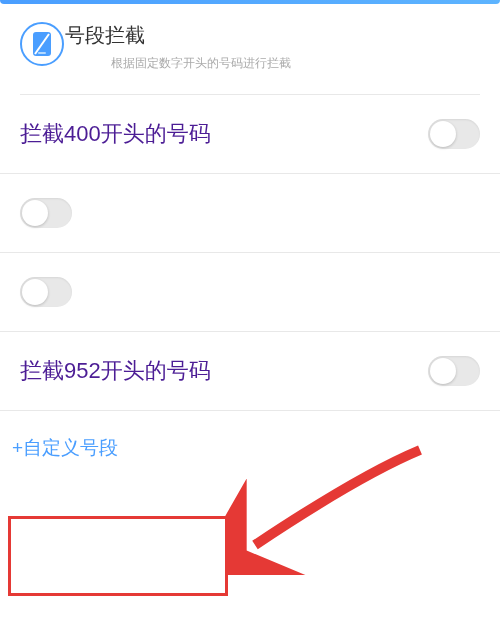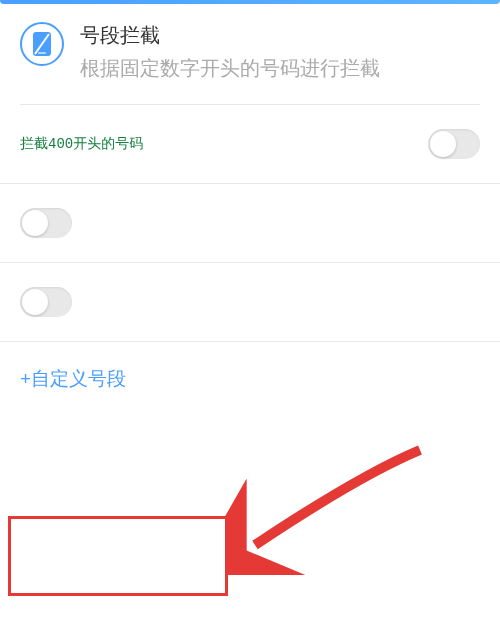--- a/index.html
+++ b/index.html
@@ -22,21 +22,21 @@
     }
     .top-bar {
       height: 4px;
       background: linear-gradient(90deg, #4a9eff 0%, #5db4ff 100%);
       border-radius: 0 0 8px 8px;
     }
     .header {
       display: flex;
       align-items: flex-start;
       padding: 18px 20px 22px 20px;
-      gap: 16px;
+      gap: 1px;
     }
     .icon-circle {
       width: 44px;
       height: 44px;
       border: 2px solid #4a9eff;
       border-radius: 50%;
       display: flex;
       align-items: center;
       justify-content: center;
       flex-shrink: 0;
@@ -45,42 +45,42 @@
       display: flex;
       flex-direction: column;
       gap: 6px;
     }
     .header-title {
       font-size: 20px;
       color: #333;
       font-weight: 500;
     }
     .header-subtitle {
-      font-size: 20px;
+      font-size: 12px;
       color: #aaa;
+      margin-left: 46px;
     }
     .divider {
       height: 1px;
       background: #e8e8e8;
       margin: 0 20px;
     }
     .list {
       padding: 0;
     }
     .list-item {
       display: flex;
       align-items: center;
       justify-content: space-between;
       padding: 24px 20px;
       border-bottom: 1px solid #e8e8e8;
     }
     .list-item-label {
-      font-size: 14px;
-      color: #15803d;
-      font-family: Liberation Mono, monospace;
+      font-size: 22px;
+      color: #4c1d95;
     }
     .toggle {
       width: 52px;
       height: 30px;
       background: #e8e8e8;
       border-radius: 15px;
       position: relative;
       cursor: pointer;
       flex-shrink: 0;
       box-shadow: inset 0 1px 2px rgba(0,0,0,0.08);
@@ -90,21 +90,21 @@
       width: 26px;
       height: 26px;
       background: #fff;
       border-radius: 50%;
       position: absolute;
       top: 2px;
       left: 2px;
       box-shadow: 0 1px 3px rgba(0,0,0,0.2);
     }
     .custom-row {
-      padding: 24px 20px;
+      padding: 24px 12px;
       color: #4a9eff;
       font-size: 19px;
       cursor: pointer;
     }
     .highlight-box {
       position: absolute;
       left: 8px;
       top: 516px;
       width: 220px;
       height: 80px;
@@ -144,20 +144,24 @@
     <div class="list-item">
       <span class="list-item-label">拦截400开头的号码</span>
       <div class="toggle"></div>
     </div>
     <div class="list-item">
       <div class="toggle"></div>
     </div>
     <div class="list-item">
       <div class="toggle"></div>
     </div>
+    <div class="list-item">
+      <span class="list-item-label">拦截952开头的号码</span>
+      <div class="toggle"></div>
+    </div>
   </div>
 
   <div class="custom-row">
     <span>+自定义号段</span>
   </div>
 
   <div class="highlight-box"></div>
 
   <svg class="arrow-svg" width="210" height="140">
     <defs>

